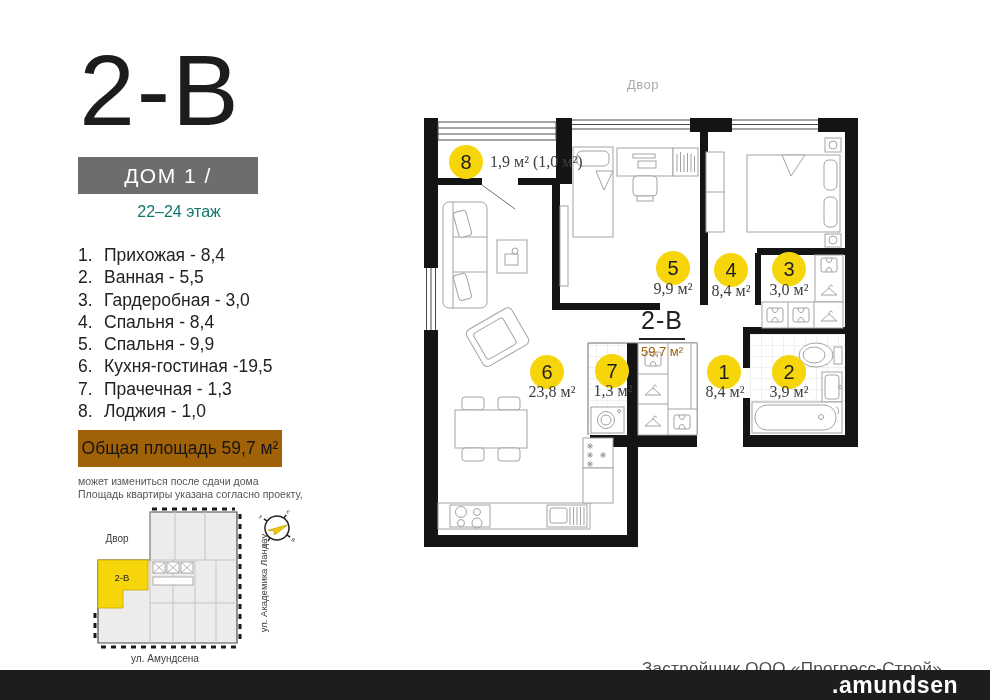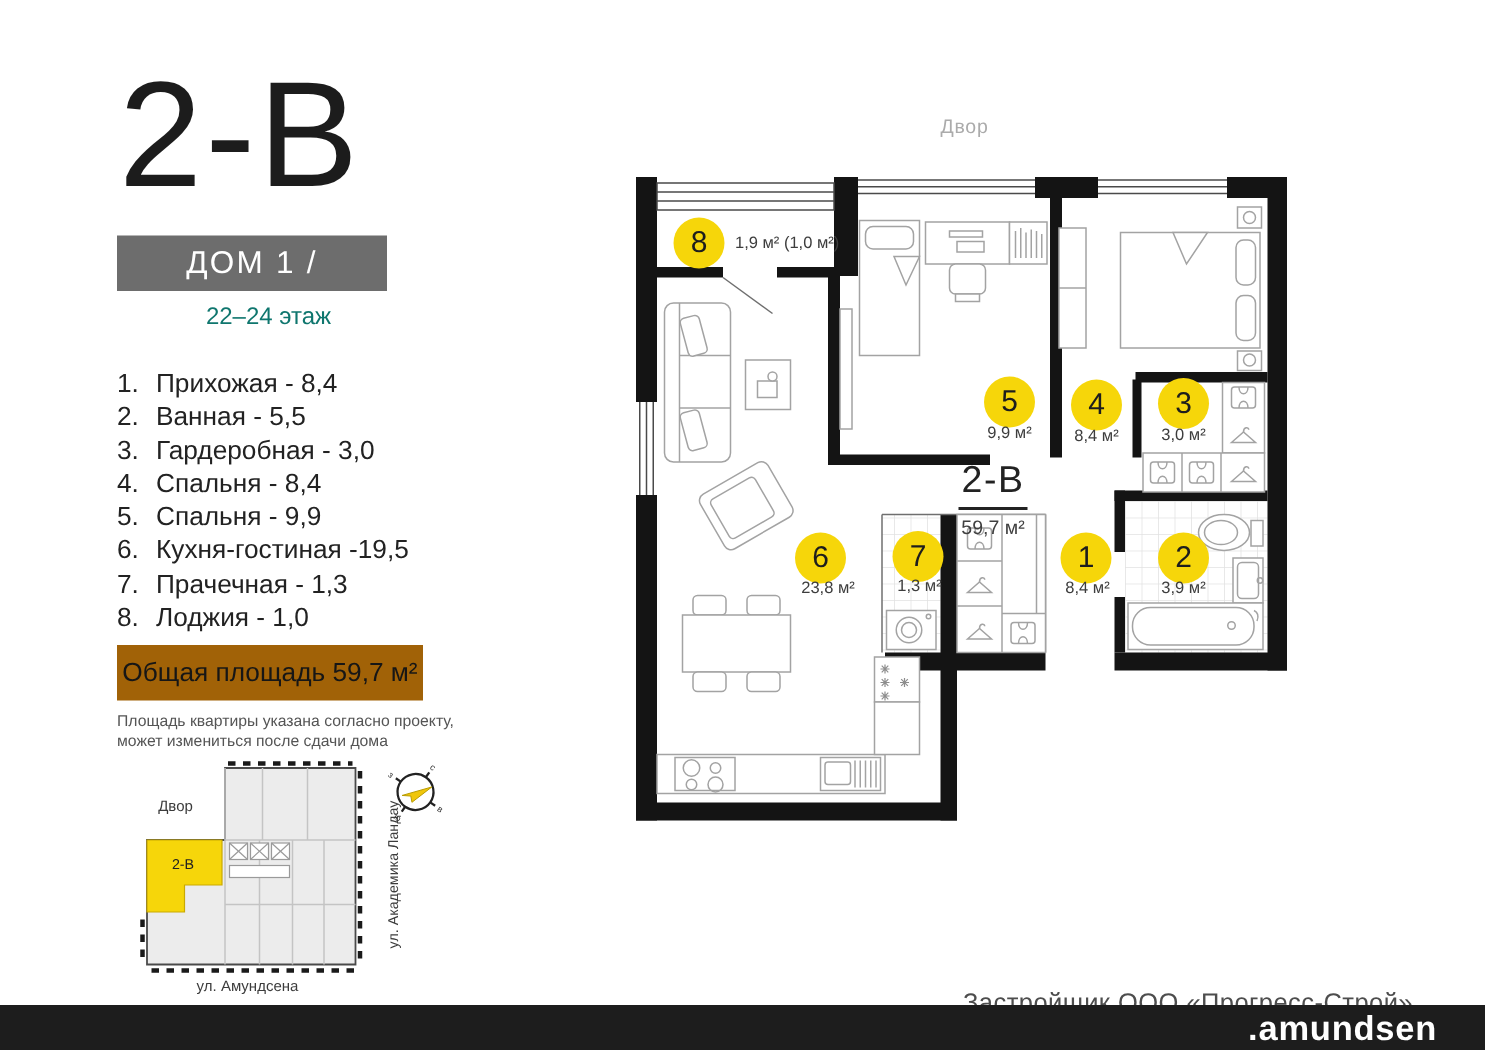--- a/index.html
+++ b/index.html
@@ -23,26 +23,26 @@
   
   .mini-lbl{font-size:10px;color:#3c3c3c;transform:translate(-50%,-50%);white-space:nowrap;}
   .mini-unit{font-size:9.5px;color:#222;}
   .mini-street-right{transform:translate(-50%,-50%) rotate(-90deg);font-size:9.5px;}
 
   
   .plan-area{left:420px;top:70px;width:448px;height:490px;}
   .yard-lbl{left:223px;top:14px;transform:translate(-50%,-50%);font-size:13px;color:#ababab;letter-spacing:.5px;}
   .mk{width:34px;height:34px;border-radius:50%;text-align:center;line-height:34px;
       font-size:20px;color:#1d1d1d;transform:translate(-50%,-50%);}
-  .area-lbl{transform:translate(-50%,-50%);font-size:11px;color:#3d3d3d;white-space:nowrap;}
+  .area-lbl{transform:translate(-50%,-50%);font-size:16px;color:#3d3d3d;white-space:nowrap;font-family:Liberation Serif, serif;}
   .area-lbl.left-anchor{transform:translate(0,-50%);}
   .unit-label{left:187px;top:236px;width:110px;text-align:center;}
   .unit-code{font-size:25px;letter-spacing:1px;color:#222;}
   .unit-divider{width:46px;border:none;border-top:2.5px solid #222;margin:3px auto 4px auto;}
-  .unit-area{font-size:13px;color:#404040;}
+  .unit-area{font-size:13px;color:#a16207;}
 
   .developer{right:48px;top:634px;font-size:17px;color:#4d4d4d;letter-spacing:.3px;margin-top:25px;}
   .footer-bar{left:0;top:670px;width:990px;height:30px;background:#1d1d1d;}
   .footer-logo{right:32px;top:670px;height:30px;line-height:30px;color:#fff;
                font-size:23px;font-weight:bold;letter-spacing:.5px;}
 
   svg .wall{fill:#141414;stroke:none;}
   svg .thin{stroke:#6f6f6f;stroke-width:1;fill:none;}
   svg .win{stroke:#4a4a4a;stroke-width:1;fill:none;}
   svg .fur{stroke:#a3a3a3;stroke-width:1;fill:#fff;}
@@ -66,22 +66,22 @@
     <div class="room-row"><span class="room-num">4.</span><span>Спальня - 8,4</span></div>
     <div class="room-row"><span class="room-num">5.</span><span>Спальня - 9,9</span></div>
     <div class="room-row"><span class="room-num">6.</span><span>Кухня-гостиная -19,5</span></div>
     <div class="room-row"><span class="room-num">7.</span><span>Прачечная - 1,3</span></div>
     <div class="room-row"><span class="room-num">8.</span><span>Лоджия - 1,0</span></div>
   </div>
 
   <div class="abs total-box" style="background:#a16207">Общая площадь 59,7 м²</div>
 
   <div class="abs disclaimer">
+    <div>может измениться после сдачи дома</div>
     <div>Площадь квартиры указана согласно проекту,</div>
-    <div>может измениться после сдачи дома</div>
   </div>
 
   <svg class="abs" style="left:55px;top:498px" width="250" height="168" viewBox="0 0 250 168">
 
     <g stroke="#1a1a1a" stroke-width="3" stroke-dasharray="5 5" fill="none">
       <line x1="97" y1="11" x2="180" y2="11"></line>
       <line x1="185" y1="16" x2="185" y2="143"></line>
       <line x1="46" y1="149" x2="181" y2="149"></line>
       <line x1="40" y1="115" x2="40" y2="144"></line>
     </g>

